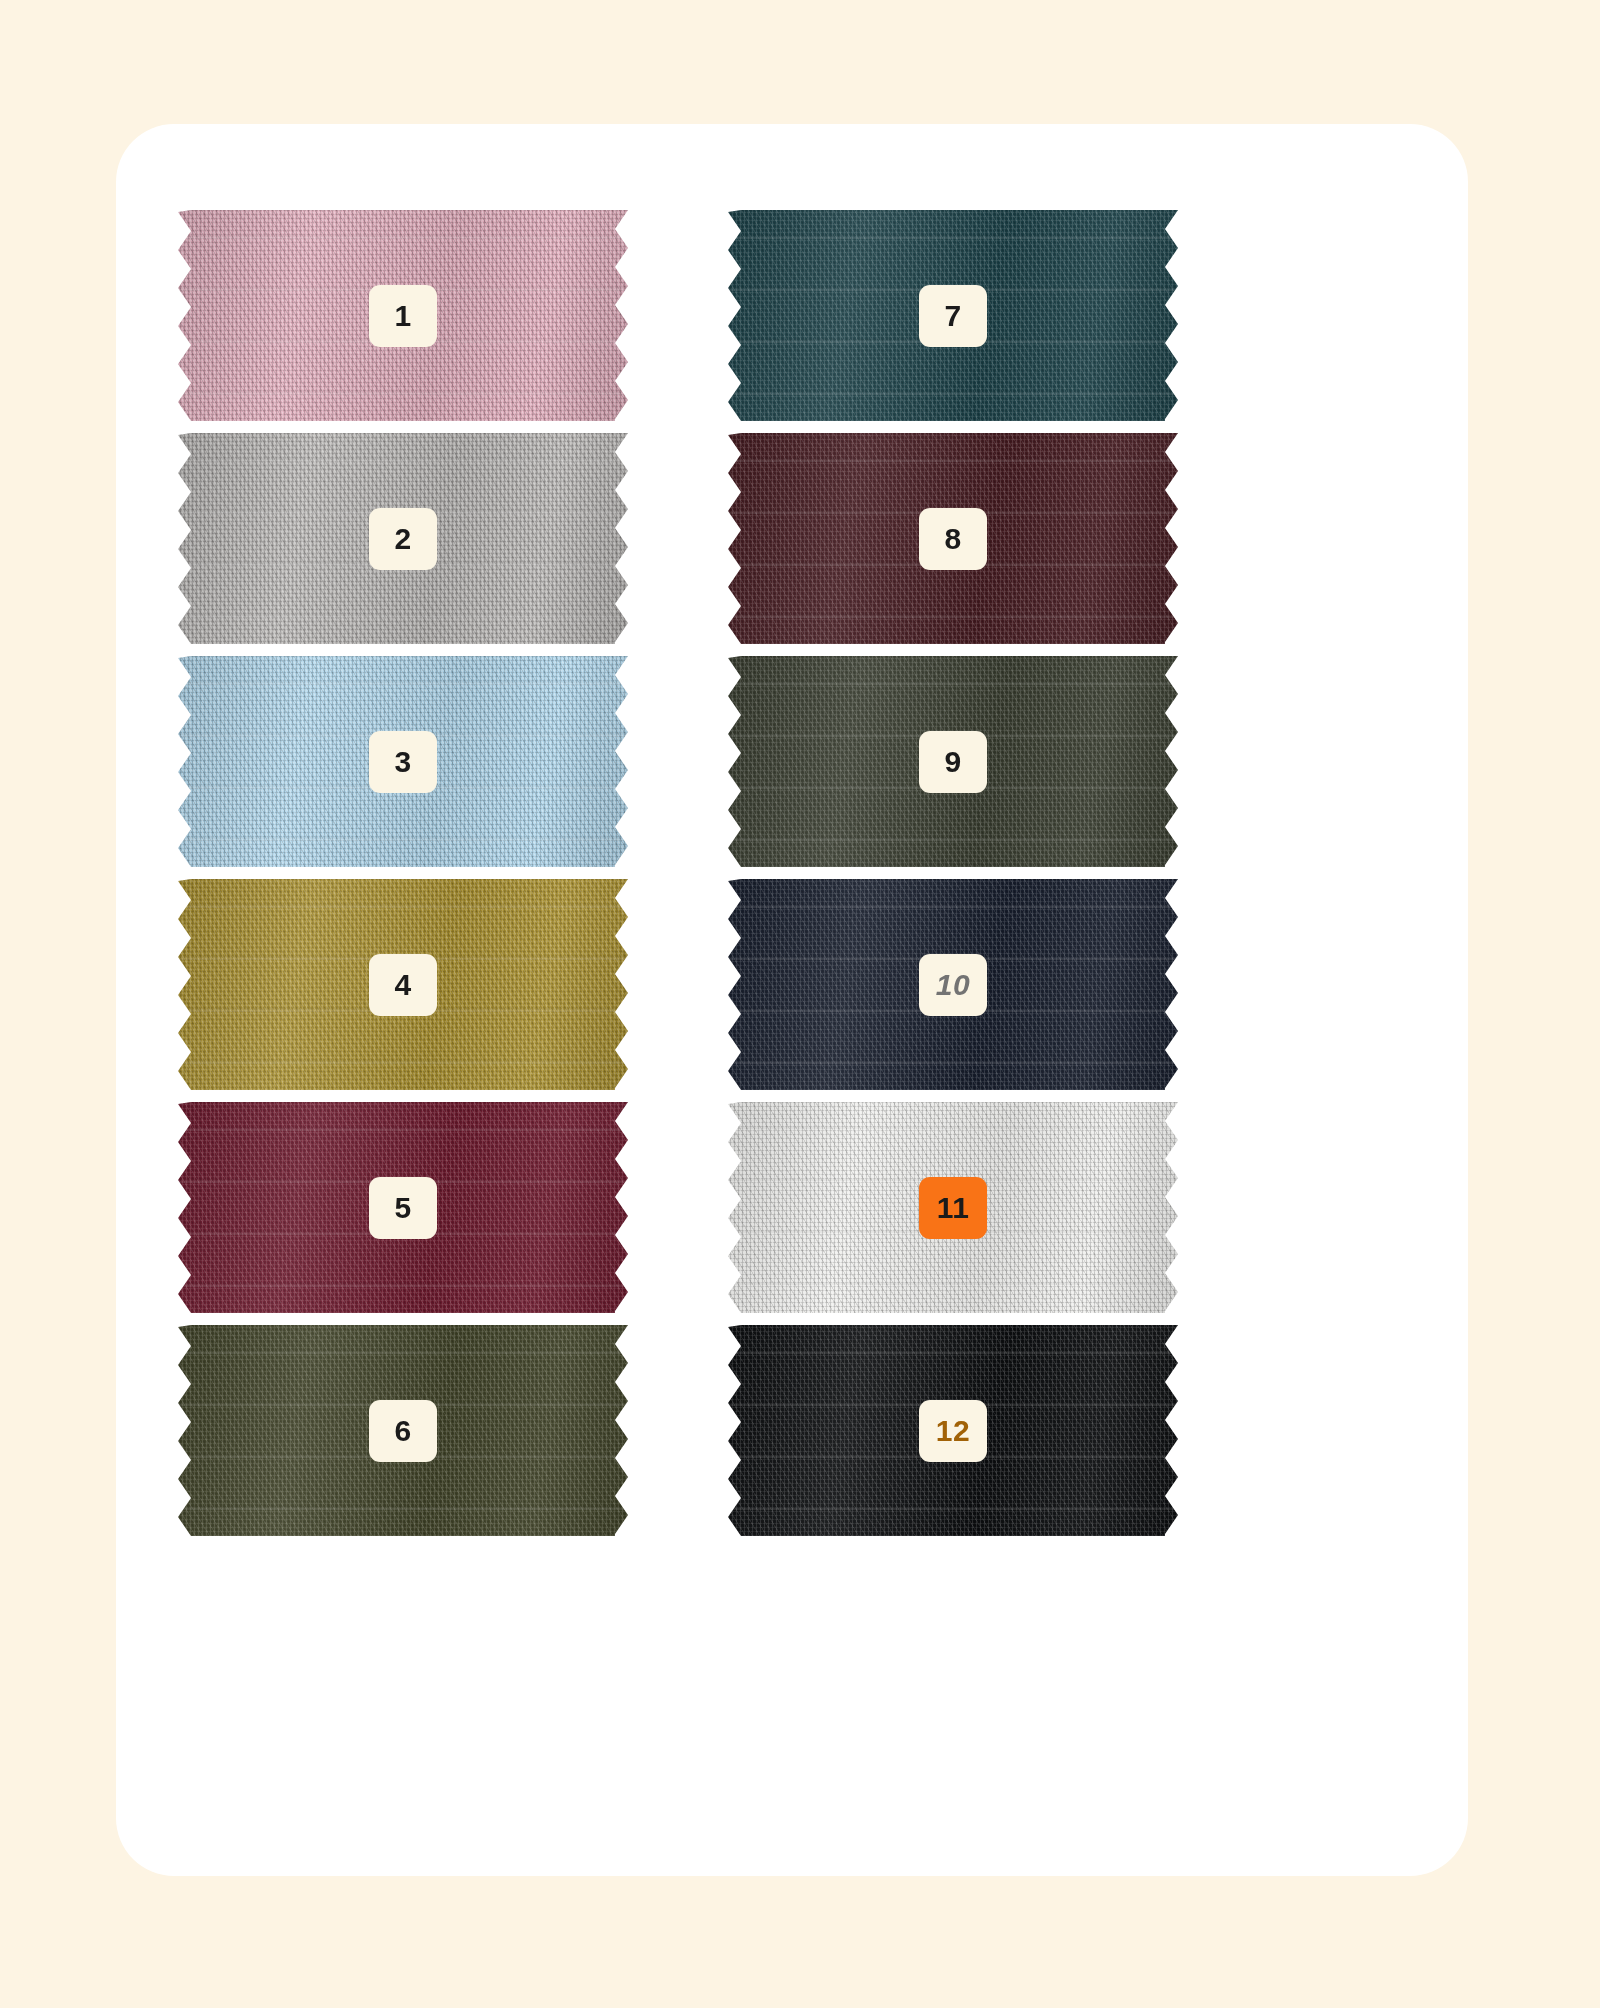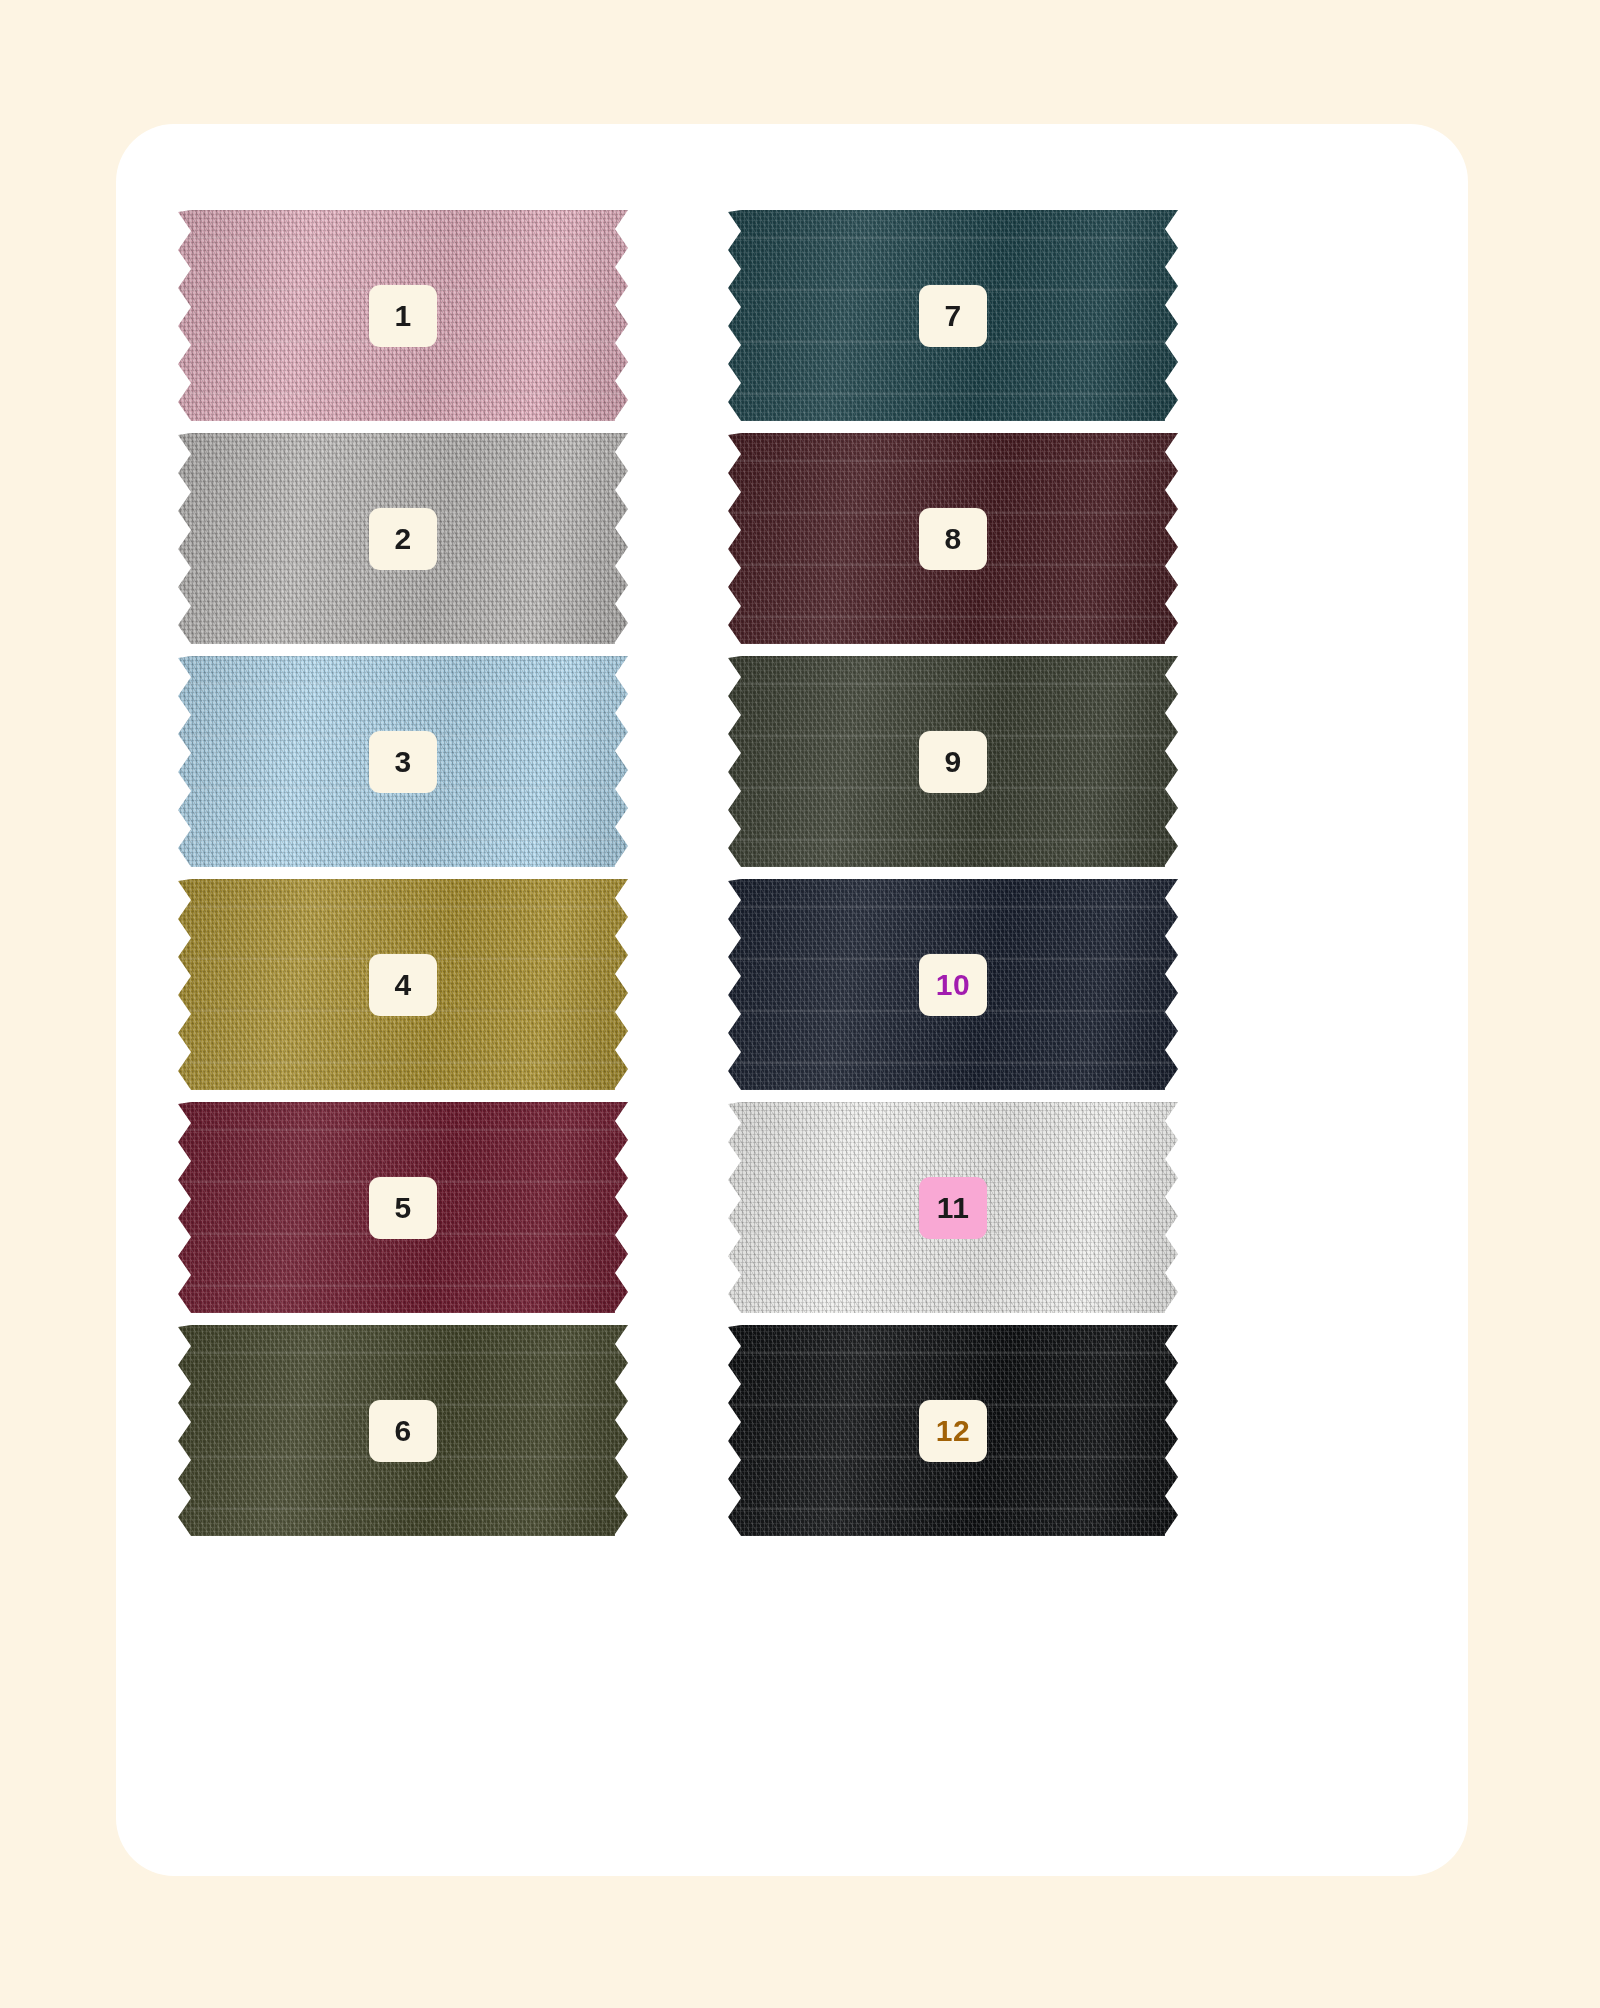--- a/index.html
+++ b/index.html
@@ -242,41 +242,41 @@
         <div class="badge" style="background: rgb(251, 245, 228); color: rgb(27, 27, 27);">4</div>
       </div>
       <div class="swatch" data-tone="dark">
         <div class="fabric" style="clip-path: polygon(2.889% 0%, 97.111% 0%, 100% 0%, 97.111% 9.005%, 100% 18.009%, 97.111% 27.014%, 100% 36.019%, 97.111% 45.024%, 100% 54.028%, 97.111% 63.033%, 100% 72.038%, 97.111% 81.043%, 100% 90.047%, 97.111% 99.052%, 97.111% 100%, 2.889% 100%, 2.889% 100%, 0% 90.995%, 2.889% 81.991%, 0% 72.986%, 2.889% 63.981%, 0% 54.976%, 2.889% 45.972%, 0% 36.967%, 2.889% 27.962%, 0% 18.957%, 2.889% 9.953%, 0% 0.948%);">
           <div class="fabric-color" style="background: rgb(24, 31, 46);"></div>
           <div class="fabric-weave"></div>
           <div class="fabric-twill"></div>
           <div class="fabric-bands"></div>
           <div class="fabric-shade"></div>
         </div>
-        <div class="badge" style="background: rgb(251, 245, 228); color: #a21caf;">10</div>
+        <div class="badge" style="background: rgb(251, 245, 228); color: #737373; font-style: italic;">10</div>
       </div>
       <div class="swatch" data-tone="dark">
         <div class="fabric" style="clip-path: polygon(2.889% 0%, 97.111% 0%, 100% 0%, 97.111% 9.005%, 100% 18.009%, 97.111% 27.014%, 100% 36.019%, 97.111% 45.024%, 100% 54.028%, 97.111% 63.033%, 100% 72.038%, 97.111% 81.043%, 100% 90.047%, 97.111% 99.052%, 97.111% 100%, 2.889% 100%, 2.889% 100%, 0% 90.995%, 2.889% 81.991%, 0% 72.986%, 2.889% 63.981%, 0% 54.976%, 2.889% 45.972%, 0% 36.967%, 2.889% 27.962%, 0% 18.957%, 2.889% 9.953%, 0% 0.948%);">
           <div class="fabric-color" style="background: rgb(110, 26, 46);"></div>
           <div class="fabric-weave"></div>
           <div class="fabric-twill"></div>
           <div class="fabric-bands"></div>
           <div class="fabric-shade"></div>
         </div>
         <div class="badge" style="background: rgb(251, 245, 228); color: rgb(27, 27, 27);">5</div>
       </div>
       <div class="swatch" data-tone="light">
         <div class="fabric" style="clip-path: polygon(2.889% 0%, 97.111% 0%, 100% 0%, 97.111% 9.005%, 100% 18.009%, 97.111% 27.014%, 100% 36.019%, 97.111% 45.024%, 100% 54.028%, 97.111% 63.033%, 100% 72.038%, 97.111% 81.043%, 100% 90.047%, 97.111% 99.052%, 97.111% 100%, 2.889% 100%, 2.889% 100%, 0% 90.995%, 2.889% 81.991%, 0% 72.986%, 2.889% 63.981%, 0% 54.976%, 2.889% 45.972%, 0% 36.967%, 2.889% 27.962%, 0% 18.957%, 2.889% 9.953%, 0% 0.948%);">
           <div class="fabric-color" style="background: rgb(237, 237, 235);"></div>
           <div class="fabric-weave"></div>
           <div class="fabric-twill"></div>
           <div class="fabric-bands"></div>
           <div class="fabric-shade"></div>
         </div>
-        <div class="badge" style="background: #f9a8d4; color: rgb(27, 27, 27);">11</div>
+        <div class="badge" style="background: #f97316; color: rgb(27, 27, 27);">11</div>
       </div>
       <div class="swatch" data-tone="dark">
         <div class="fabric" style="clip-path: polygon(2.889% 0%, 97.111% 0%, 100% 0%, 97.111% 9.005%, 100% 18.009%, 97.111% 27.014%, 100% 36.019%, 97.111% 45.024%, 100% 54.028%, 97.111% 63.033%, 100% 72.038%, 97.111% 81.043%, 100% 90.047%, 97.111% 99.052%, 97.111% 100%, 2.889% 100%, 2.889% 100%, 0% 90.995%, 2.889% 81.991%, 0% 72.986%, 2.889% 63.981%, 0% 54.976%, 2.889% 45.972%, 0% 36.967%, 2.889% 27.962%, 0% 18.957%, 2.889% 9.953%, 0% 0.948%);">
           <div class="fabric-color" style="background: rgb(66, 69, 42);"></div>
           <div class="fabric-weave"></div>
           <div class="fabric-twill"></div>
           <div class="fabric-bands"></div>
           <div class="fabric-shade"></div>
         </div>
         <div class="badge" style="background: rgb(251, 245, 228); color: rgb(27, 27, 27);">6</div>

